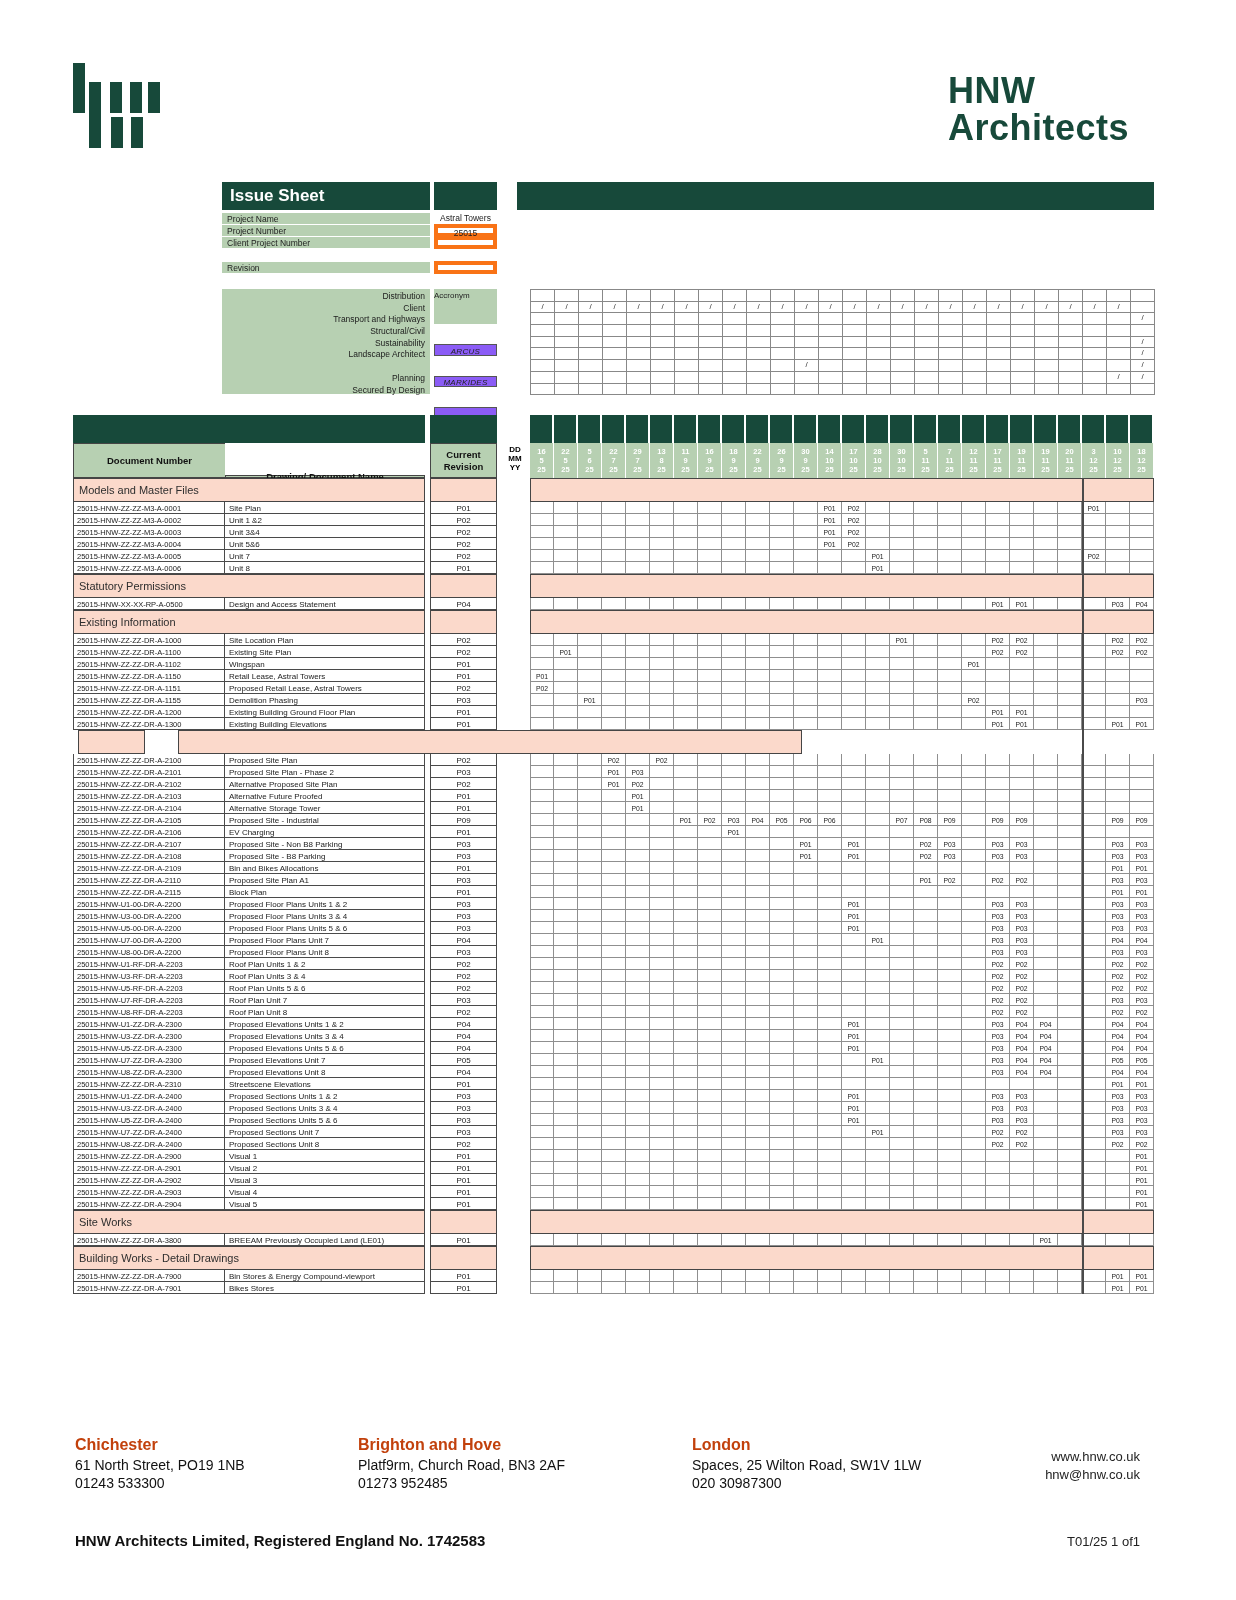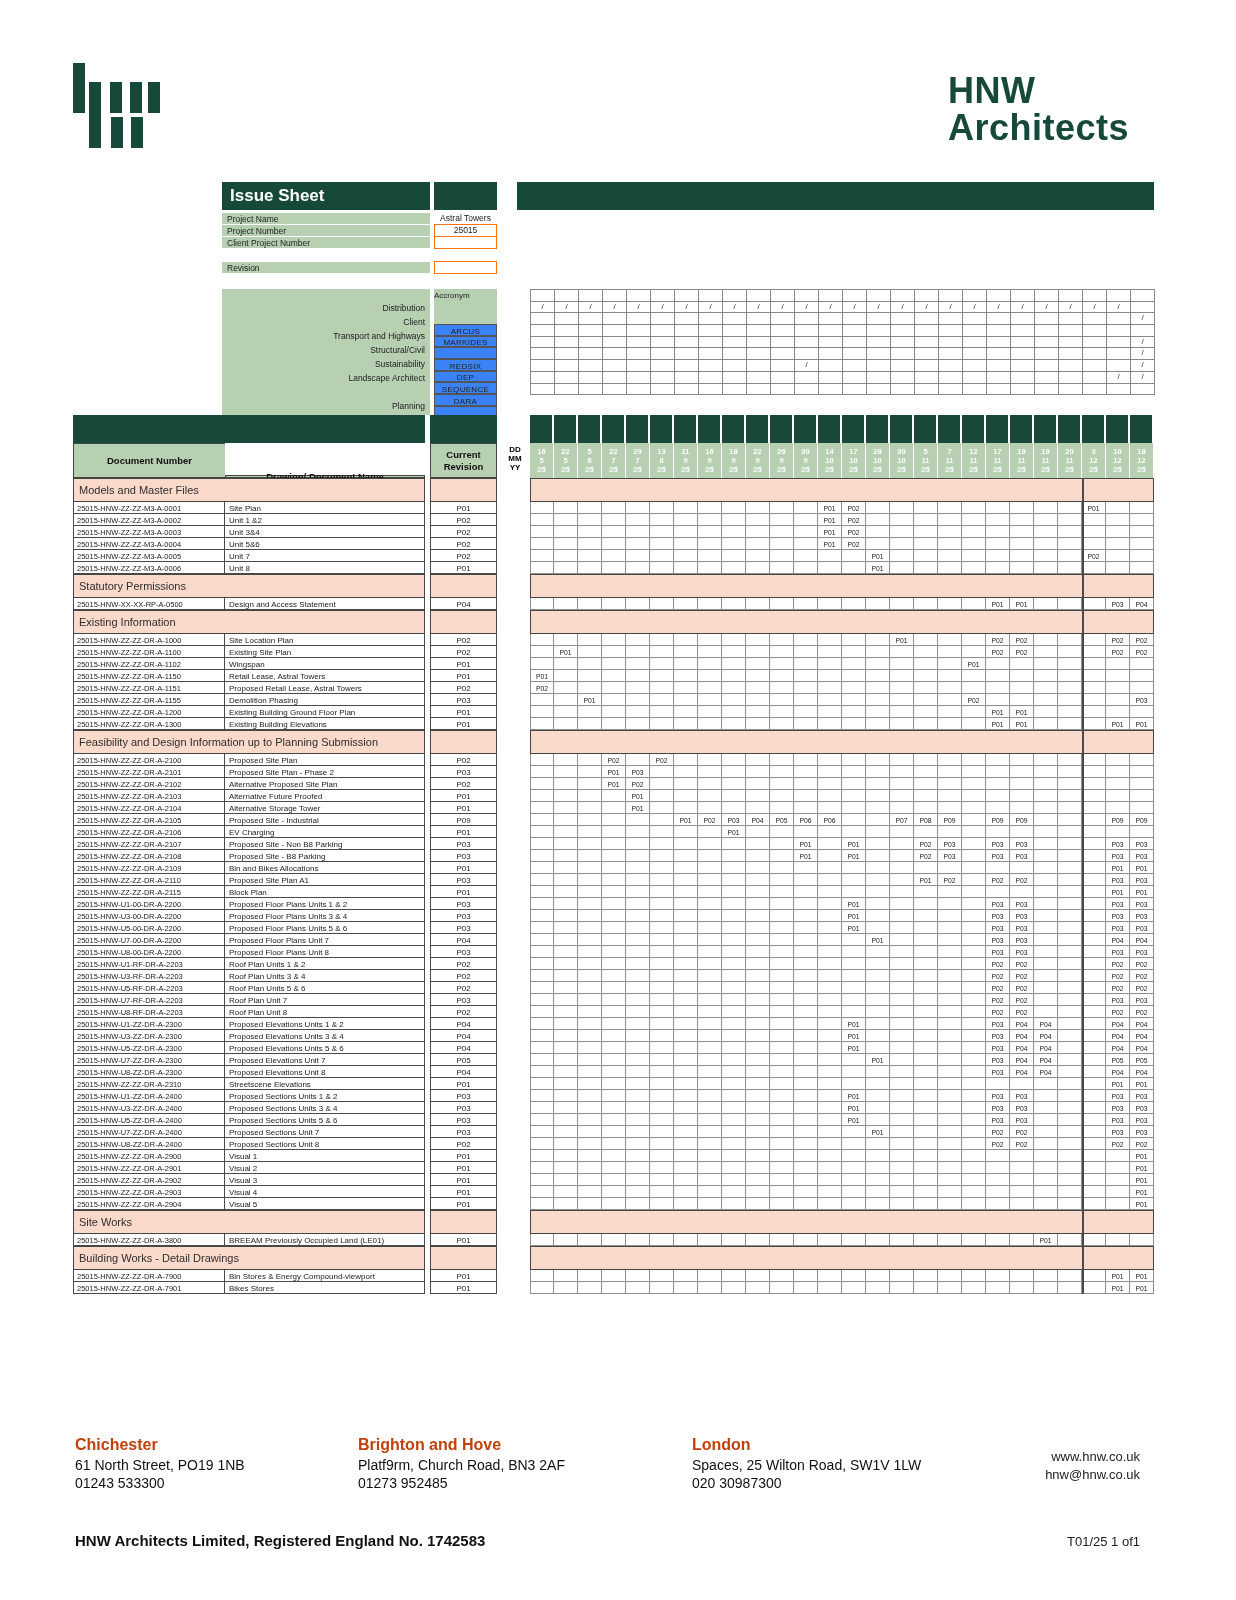--- a/index.html
+++ b/index.html
@@ -19,27 +19,27 @@
   .brand-text .l2 { font-size:36px; font-weight:600; letter-spacing:0.5px; }
 
   
   .is-title { left:222px; top:182px; width:208px; height:28px; color:#fff;
     font-size:17px; font-weight:700; padding:4px 0 0 8px; }
   .is-titlebox { left:434px; top:182px; width:63px; height:28px; }
   .topbar { left:517px; top:182px; width:637px; height:28px; }
 
   .fldlabel { width:208px; height:11px; font-size:8.5px; padding:1px 0 0 5px; color:#1c1c1c; }
   .fldval { width:63px; height:11px; font-size:8.5px; text-align:center; color:#1c1c1c; }
-  .boxed { border:1px solid #f97316; background:#fff; }
+  .boxed { border:4px solid #f97316; background:#fff; }
 
   
   .dist-label { width:208px; height:11.7px; font-size:8.5px; text-align:right;
-     padding:14px 5px 0 0; color:#1c1c1c; }
+     padding:2px 5px 0 0; color:#1c1c1c; }
   .dist-acr { width:63px; height:11.7px; font-size:8px; text-align:center; padding-top:1.5px; }
-  .dist-acr.val { letter-spacing:0.3px; background:#3b82f6; border:1px solid #555; }
+  .dist-acr.val { font-style:italic; letter-spacing:0.3px; background:#8b5cf6; border:1px solid #555;margin-top:20px; }
   .dist-acr.hdr { font-weight:400; }
   .distgrid { left:530px; top:289px; display:grid;
      grid-template-columns:repeat(26,24px); grid-auto-rows:11.7px;
      border-left:1px solid #888; border-top:1px solid #888; }
   .distgrid .c { border-right:1px solid #888; border-bottom:1px solid #888;
      font-size:8px; text-align:center; line-height:10px; color:#333; background:#fff; }
 
   
   .maintbl { left:73px; top:415px; width:1081px; }
   .caps { display:flex; height:28px; }
@@ -1067,21 +1067,20 @@
             <div class="gc">P01</div>
             <div class="gc">P01</div>
             <div class="gc"></div>
             <div class="gc"></div>
             <div class="gc"></div>
             <div class="gc">P01</div>
             <div class="gc">P01</div>
           </div>
         </div>
         <div class="bandline">
-          <div class="bandL">Feasibility and Design Information up to Planning Submission</div>
           <div class="bandR"></div>
           <div class="bandG"></div>
         </div>
         <div class="line">
           <div class="cell numc">25015-HNW-ZZ-ZZ-DR-A-2100</div>
           <div class="cell namec">Proposed  Site Plan</div>
           <div class="cell revc">P02</div>
           <div class="gridc">
             <div class="gc first"></div>
             <div class="gc"></div>

